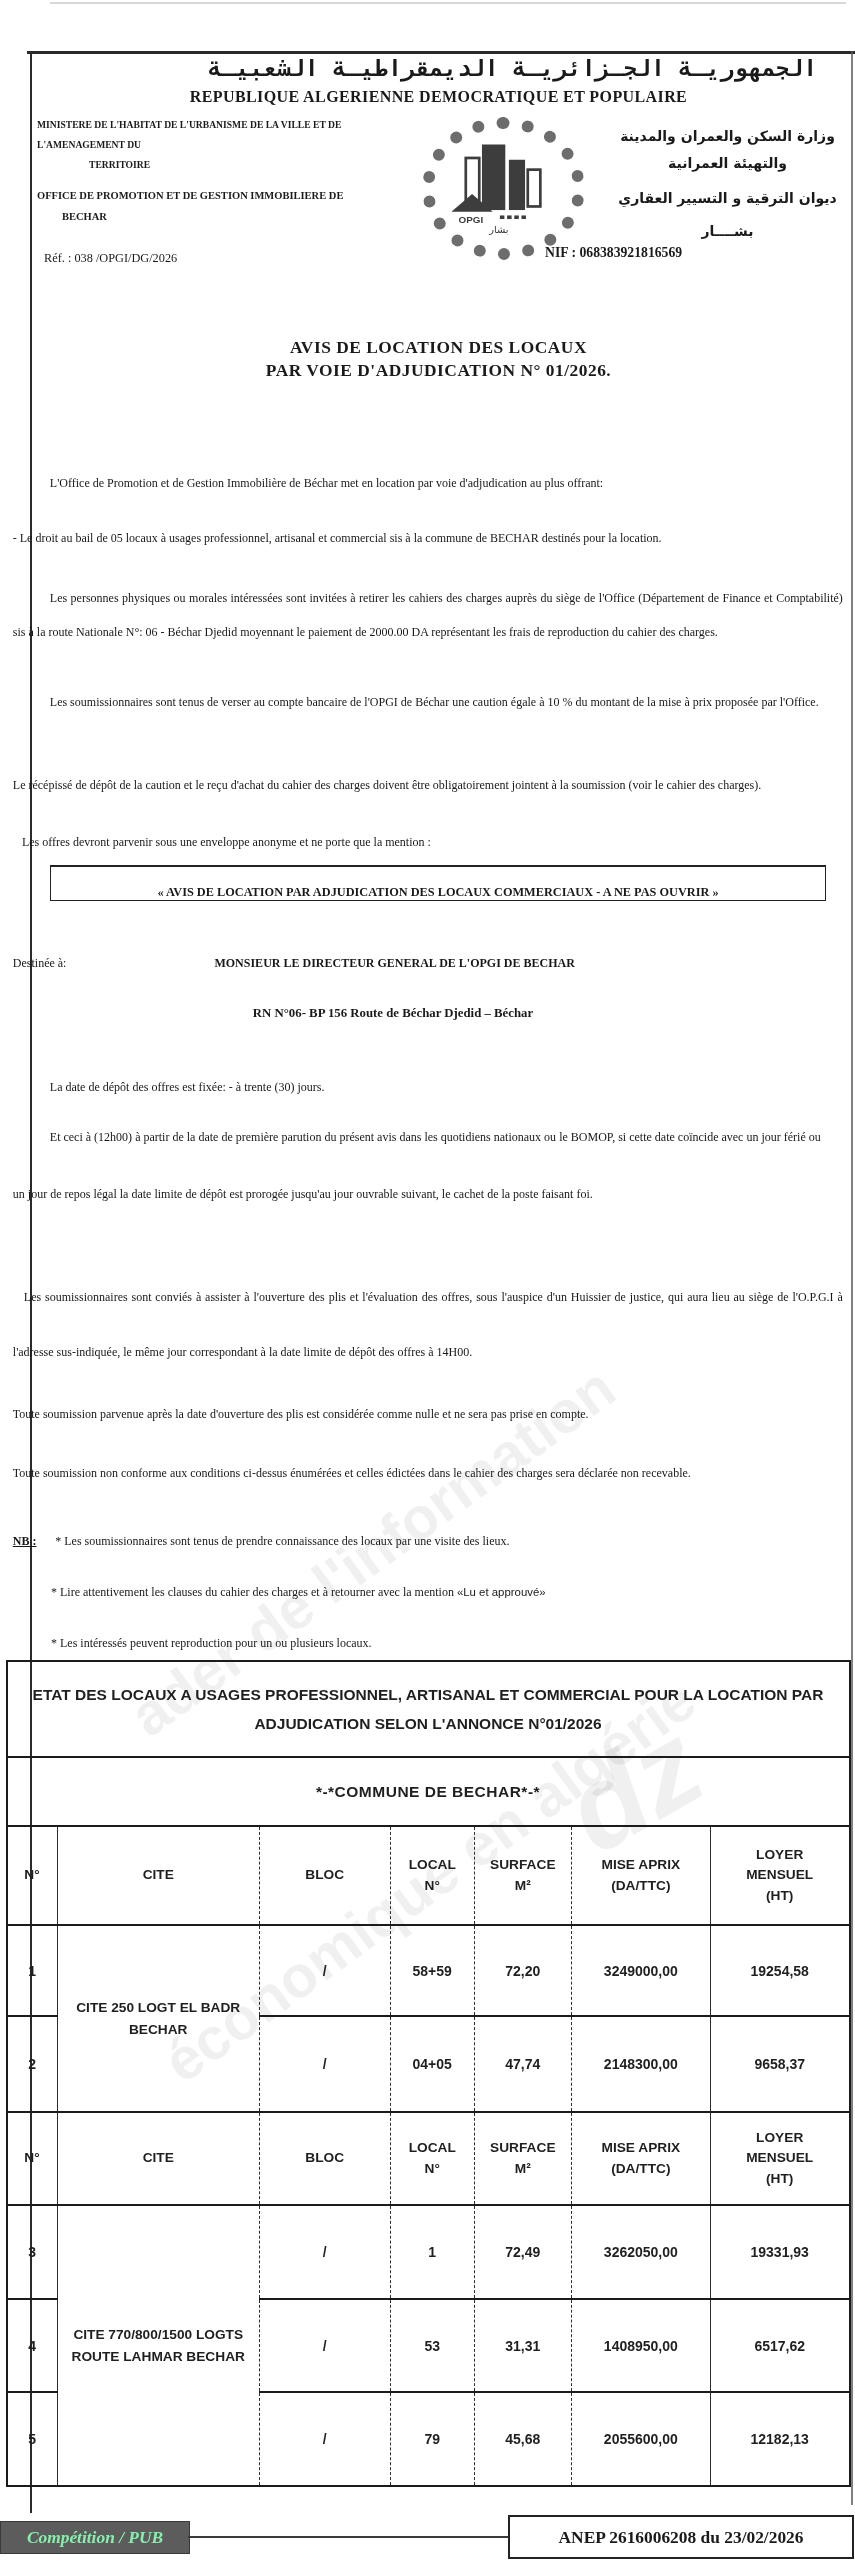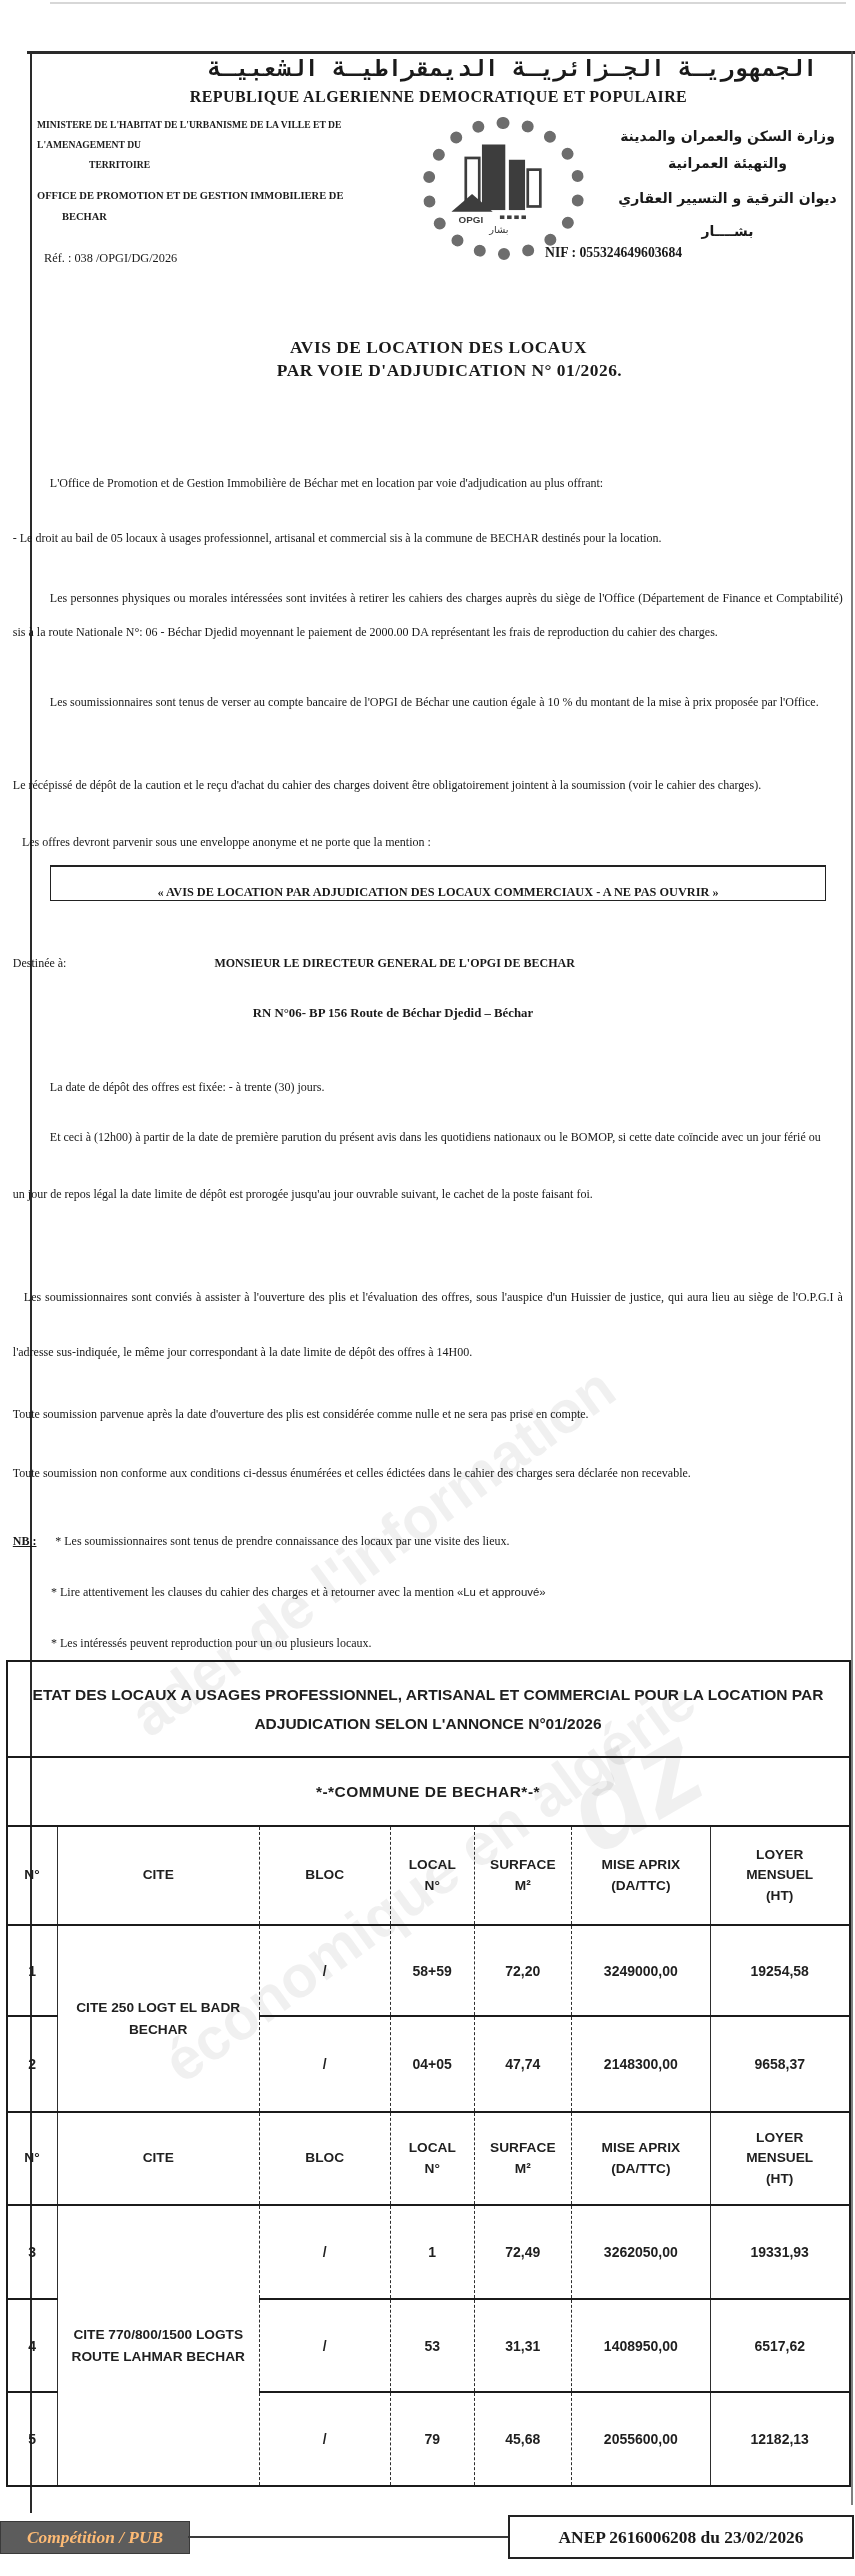--- a/index.html
+++ b/index.html
@@ -36,21 +36,21 @@
   #loctable{border:2.7px solid #1b1b1b;}
   #loctable td.solidb{border-left-style:solid;border-right-style:solid;}
   .t-title{font-size:15.5px;line-height:1.9;}
   .t-commune{font-size:15.5px;letter-spacing:0.5px;}
   .t-head{font-size:13.7px;line-height:1.5;}
   .t-cell{font-size:14px;}
   .t-cite{font-size:13.7px;line-height:1.6;}
   
   .pub-box{position:absolute;left:0;top:2521px;width:188px;height:31px;background:#5c5c5c;
            border:1.8px solid #3a3a3a;display:flex;align-items:center;justify-content:center;
-           color:#fdba74;font-style:italic;font-weight:bold;font-size:17.4px;font-family:"Liberation Serif",serif;}
+           color:#86efac;font-style:italic;font-weight:bold;font-size:17.4px;font-family:"Liberation Serif",serif;}
   .anep-box{position:absolute;left:508px;top:2515px;width:342px;height:40px;border:2.3px solid #222;
             display:flex;align-items:center;justify-content:center;font-weight:bold;font-size:17.4px;
             font-family:"Liberation Serif",serif;}
   .foot-line{position:absolute;left:188px;top:2536px;width:320px;height:1.8px;background:#3a3a3a;}
 </style>
 </head>
 <body>
 
 <div id="page">
 
@@ -87,24 +87,24 @@
       <text x="48" y="104" font-size="11" fill="#3d3d3d" font-family="DejaVu Sans, sans-serif">بشار</text>
     </svg>
   </div>
 
   <div class="abs ctr b" style="left:605px;top:128px;width:245px;font-size:14px;font-family:'DejaVu Sans',sans-serif;" dir="rtl">وزارة السكن والعمران والمدينة</div>
   <div class="abs ctr b" style="left:605px;top:155px;width:245px;font-size:14px;font-family:'DejaVu Sans',sans-serif;" dir="rtl">والتهيئة العمرانية</div>
   <div class="abs ctr b" style="left:605px;top:190px;width:245px;font-size:14px;font-family:'DejaVu Sans',sans-serif;" dir="rtl">ديوان الترقية و التسيير العقاري</div>
   <div class="abs ctr b" style="left:605px;top:223px;width:245px;font-size:14px;font-family:'DejaVu Sans',sans-serif;" dir="rtl">بشــــار</div>
 
   <div class="abs ser" style="left:44px;top:251px;font-size:12.3px;">Réf. : 038 /OPGI/DG/2026</div>
-  <div class="abs ser b" style="left:545px;top:245px;font-size:13.7px;">NIF : 055324649603684</div>
+  <div class="abs ser b" style="left:545px;top:245px;font-size:13.7px;">NIF : 068383921816569</div>
 
   <div class="abs ctr b ser" style="left:91px;top:337px;width:695px;font-size:17.4px;letter-spacing:0.5px;">AVIS DE LOCATION DES LOCAUX</div>
-  <div class="abs ctr b ser" style="left:102px;top:360px;width:695px;font-size:17.4px;letter-spacing:0.5px;">PAR VOIE D'ADJUDICATION N° 01/2026.</div>
+  <div class="abs ctr b ser" style="left:91px;top:360px;width:695px;font-size:17.4px;letter-spacing:0.5px;">PAR VOIE D'ADJUDICATION N° 01/2026.</div>
 
   <p class="par" style="top:462px;text-indent:37px;">L'Office de Promotion et de Gestion Immobilière de Béchar met en location par voie d'adjudication au plus offrant:</p>
   <p class="par" style="top:517px;">- Le droit au bail de 05 locaux à usages professionnel, artisanal et commercial sis à la commune de BECHAR destinés pour la location.</p>
   <p class="par" style="top:569px;text-indent:37px;line-height:34px;">Les personnes physiques ou morales intéressées sont invitées à retirer les cahiers des charges auprès du siège de l'Office (Département de Finance et Comptabilité) sis à la route Nationale N°: 06 - Béchar Djedid moyennant le paiement de 2000.00 DA représentant les frais de reproduction du cahier des charges.</p>
   <p class="par" style="top:673px;text-indent:37px;line-height:34px;">Les soumissionnaires sont tenus de verser au compte bancaire de l'OPGI de Béchar une caution égale à 10 % du montant de la mise à prix proposée par l'Office.</p>
   <p class="par" style="top:757px;line-height:33px;">Le récépissé de dépôt de la caution et le reçu d'achat du cahier des charges doivent être obligatoirement jointent à la soumission (voir le cahier des charges).</p>
   <p class="par" style="top:821px;text-indent:9.1px;">Les offres devront parvenir sous une enveloppe anonyme et ne porte que la mention :</p>
 
   <div class="mention-box ser">
     <span>« AVIS DE LOCATION PAR ADJUDICATION DES LOCAUX COMMERCIAUX - A NE PAS OUVRIR »</span>

